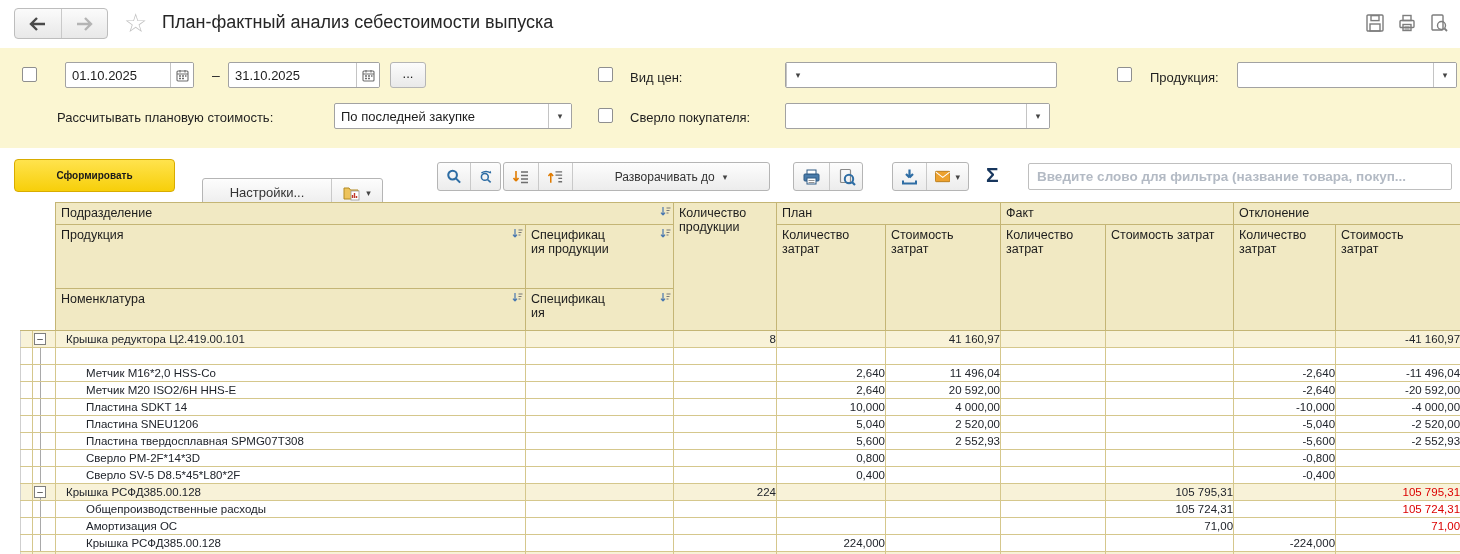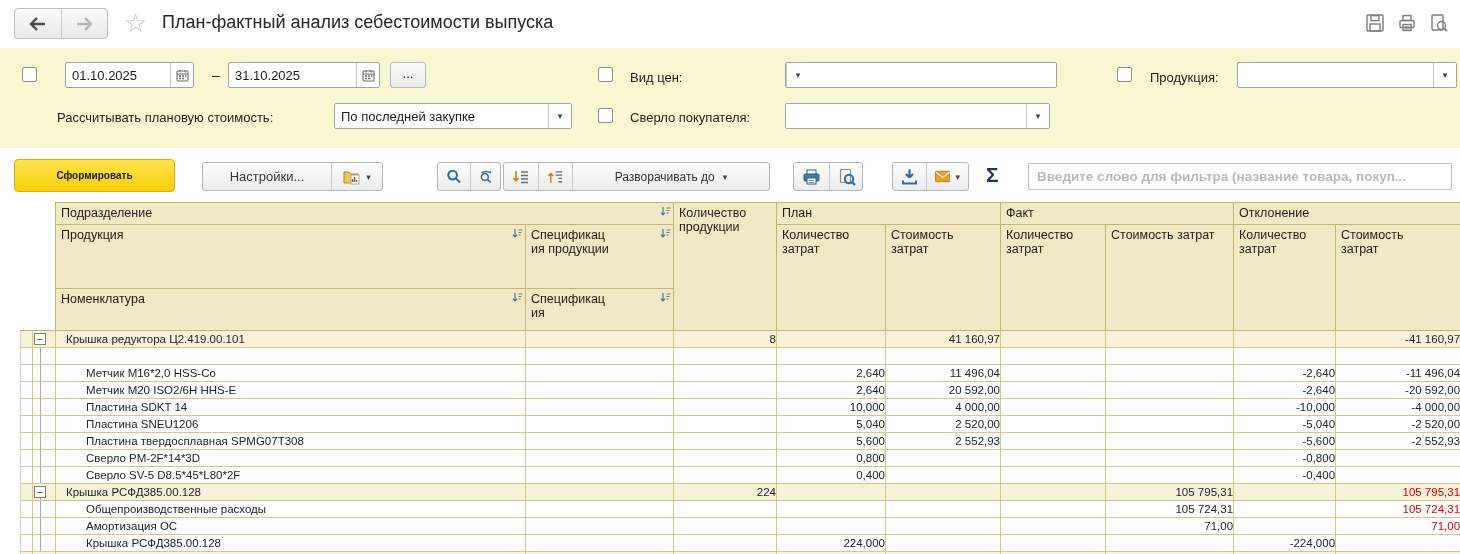--- a/index.html
+++ b/index.html
@@ -175,21 +175,21 @@
       <div class="txt"></div>
       <div class="seg">
           <span class="caret">▾</span>
         </div>
     </div>
   </div>
 
   <div class="toolbar">
     <button class="gen-btn">Сформировать</button>
 
-    <div class="btn-group" style="left:202px; width:181px;">
+    <div class="btn-group" style="left:202px; width:181px;margin-top:16px;">
       <div class="btn-seg" style="width:128px;">Настройки...</div>
       <div class="btn-seg" style="width:51px; gap:5px;">
         <svg width="18" height="16" viewBox="0 0 18 16">
           <path d="M1 3 h5 l1.5 2 H15 v9 H1 z" fill="#edc35c" stroke="#b38b22" stroke-width="1"></path>
           <rect x="8" y="6" width="8" height="9" fill="#fff" stroke="#9a9a9a" stroke-width="0.8"></rect>
           <path d="M9.5 13 v-3 M11.5 13 v-5 M13.5 13 v-2" stroke="#c0392b" stroke-width="1.4"></path>
         </svg>
         <span class="caret">▾</span>
       </div>
     </div>

